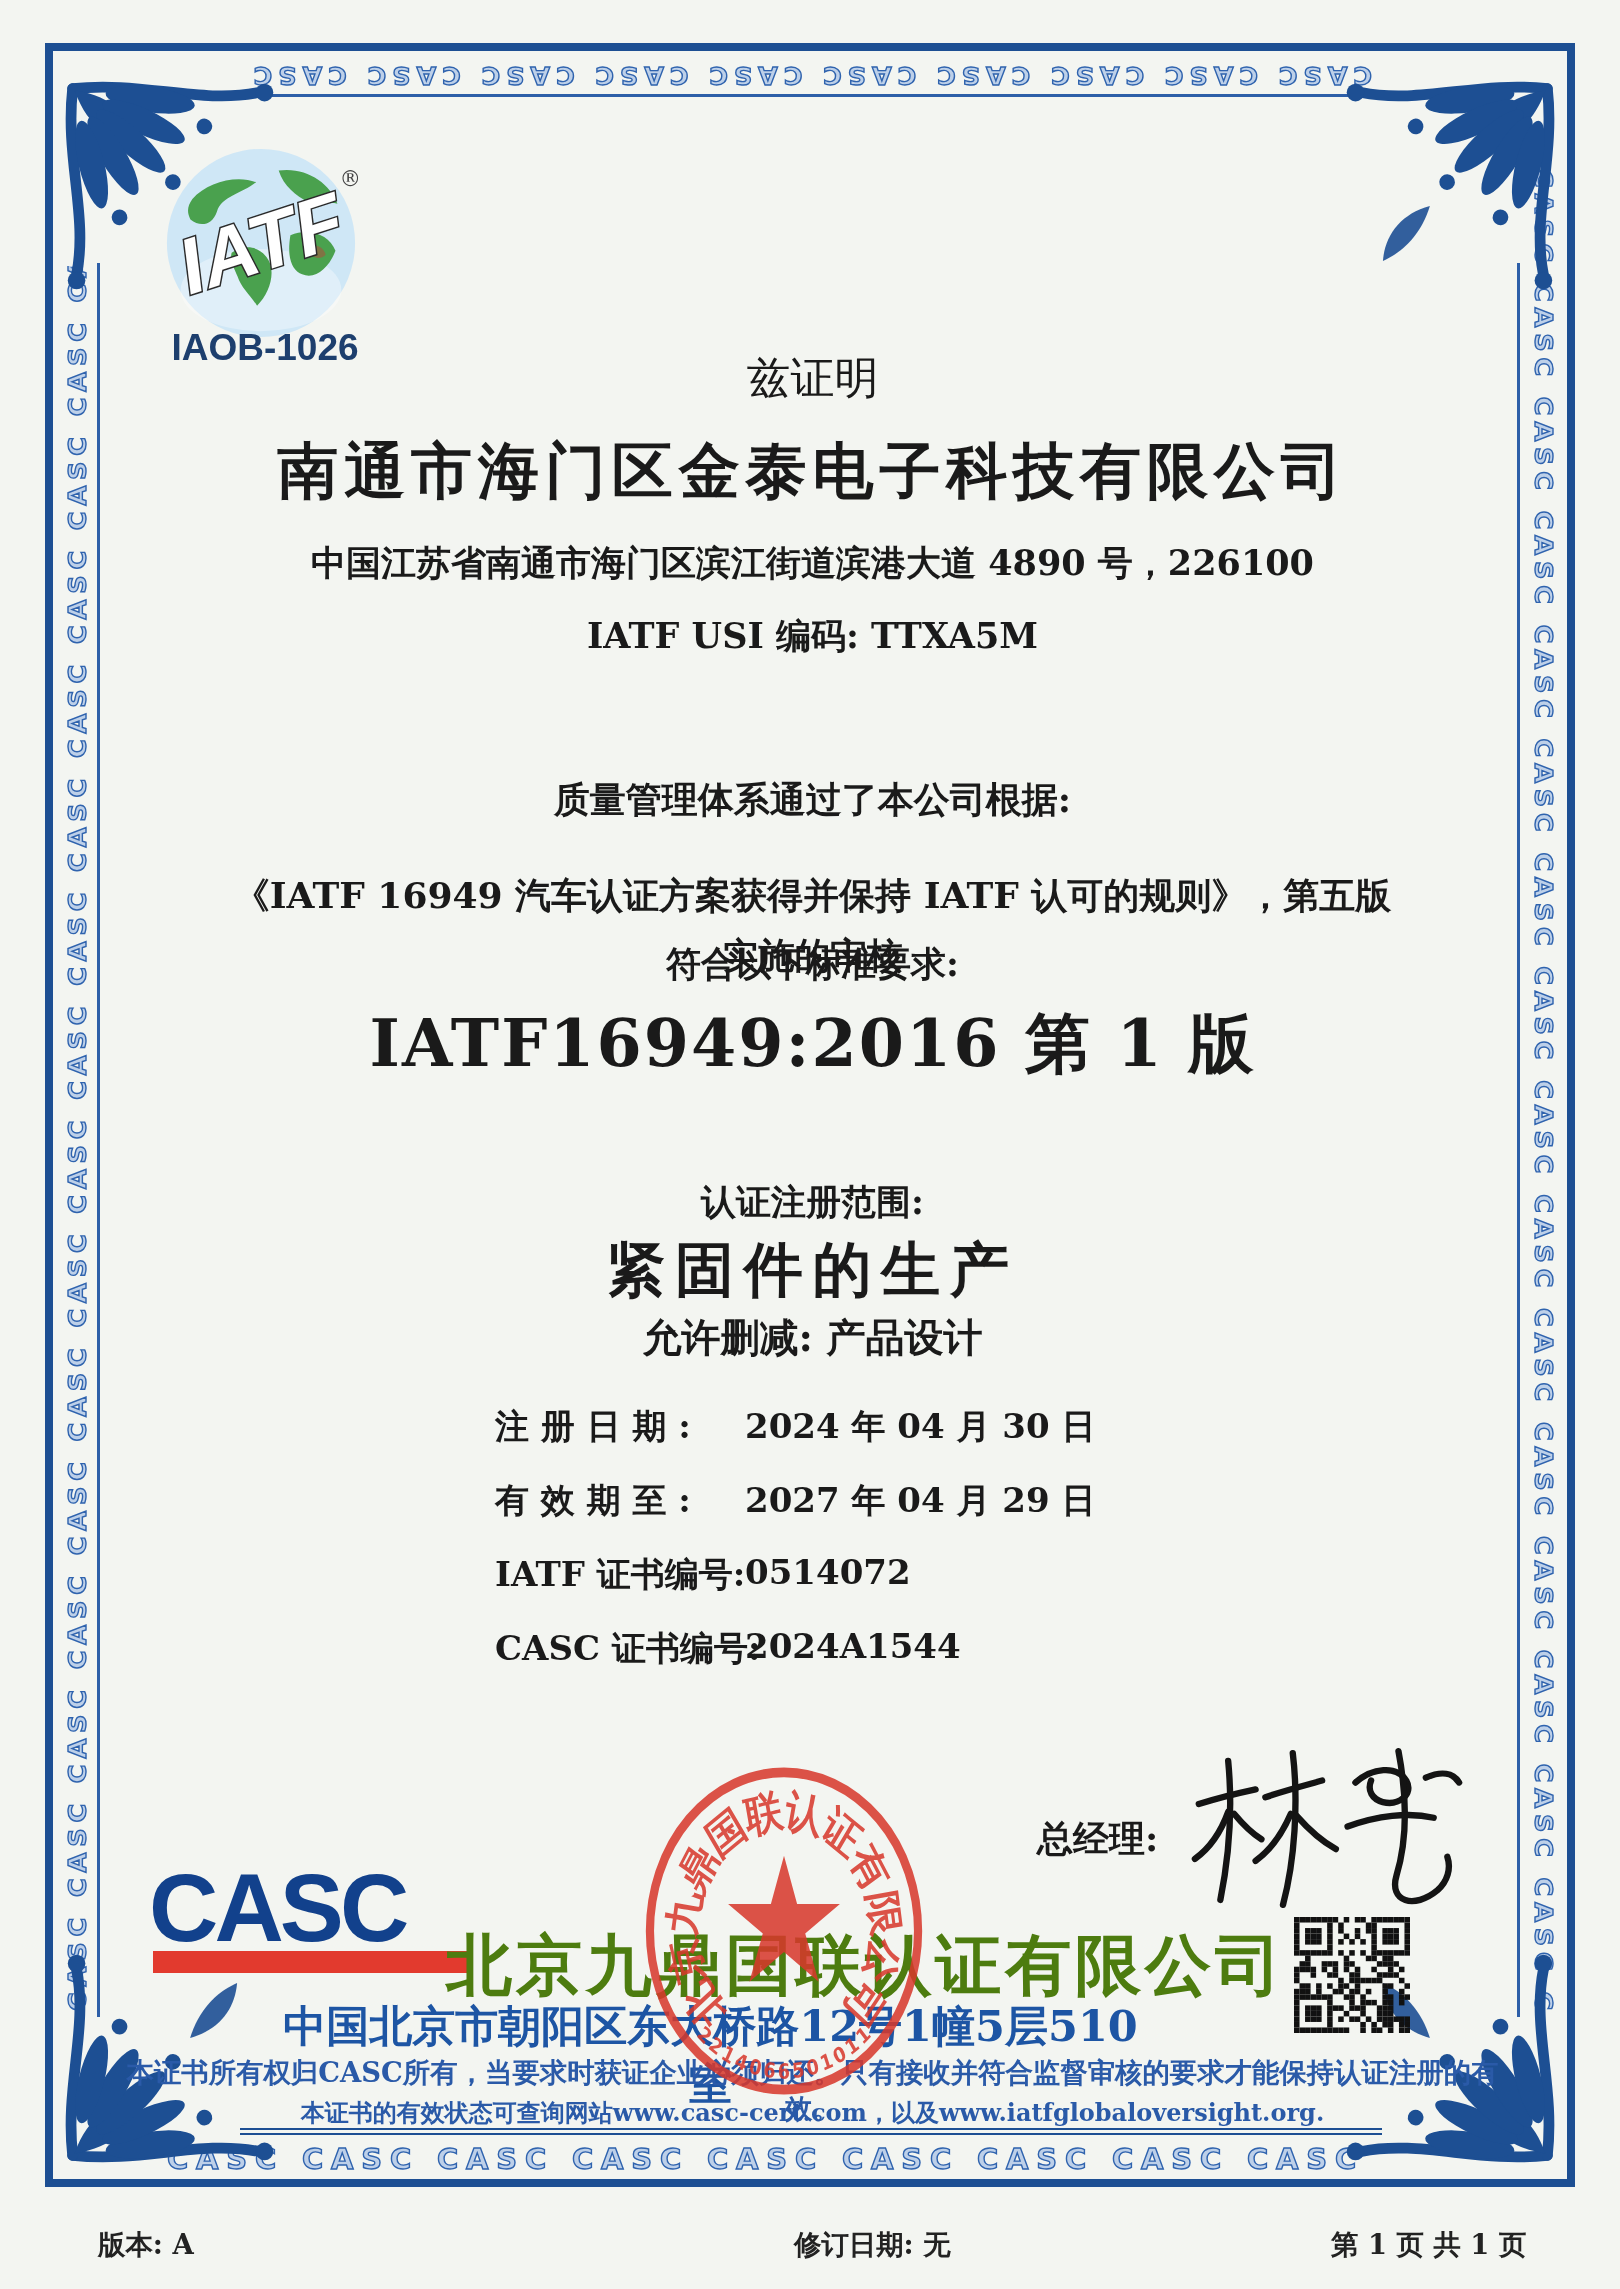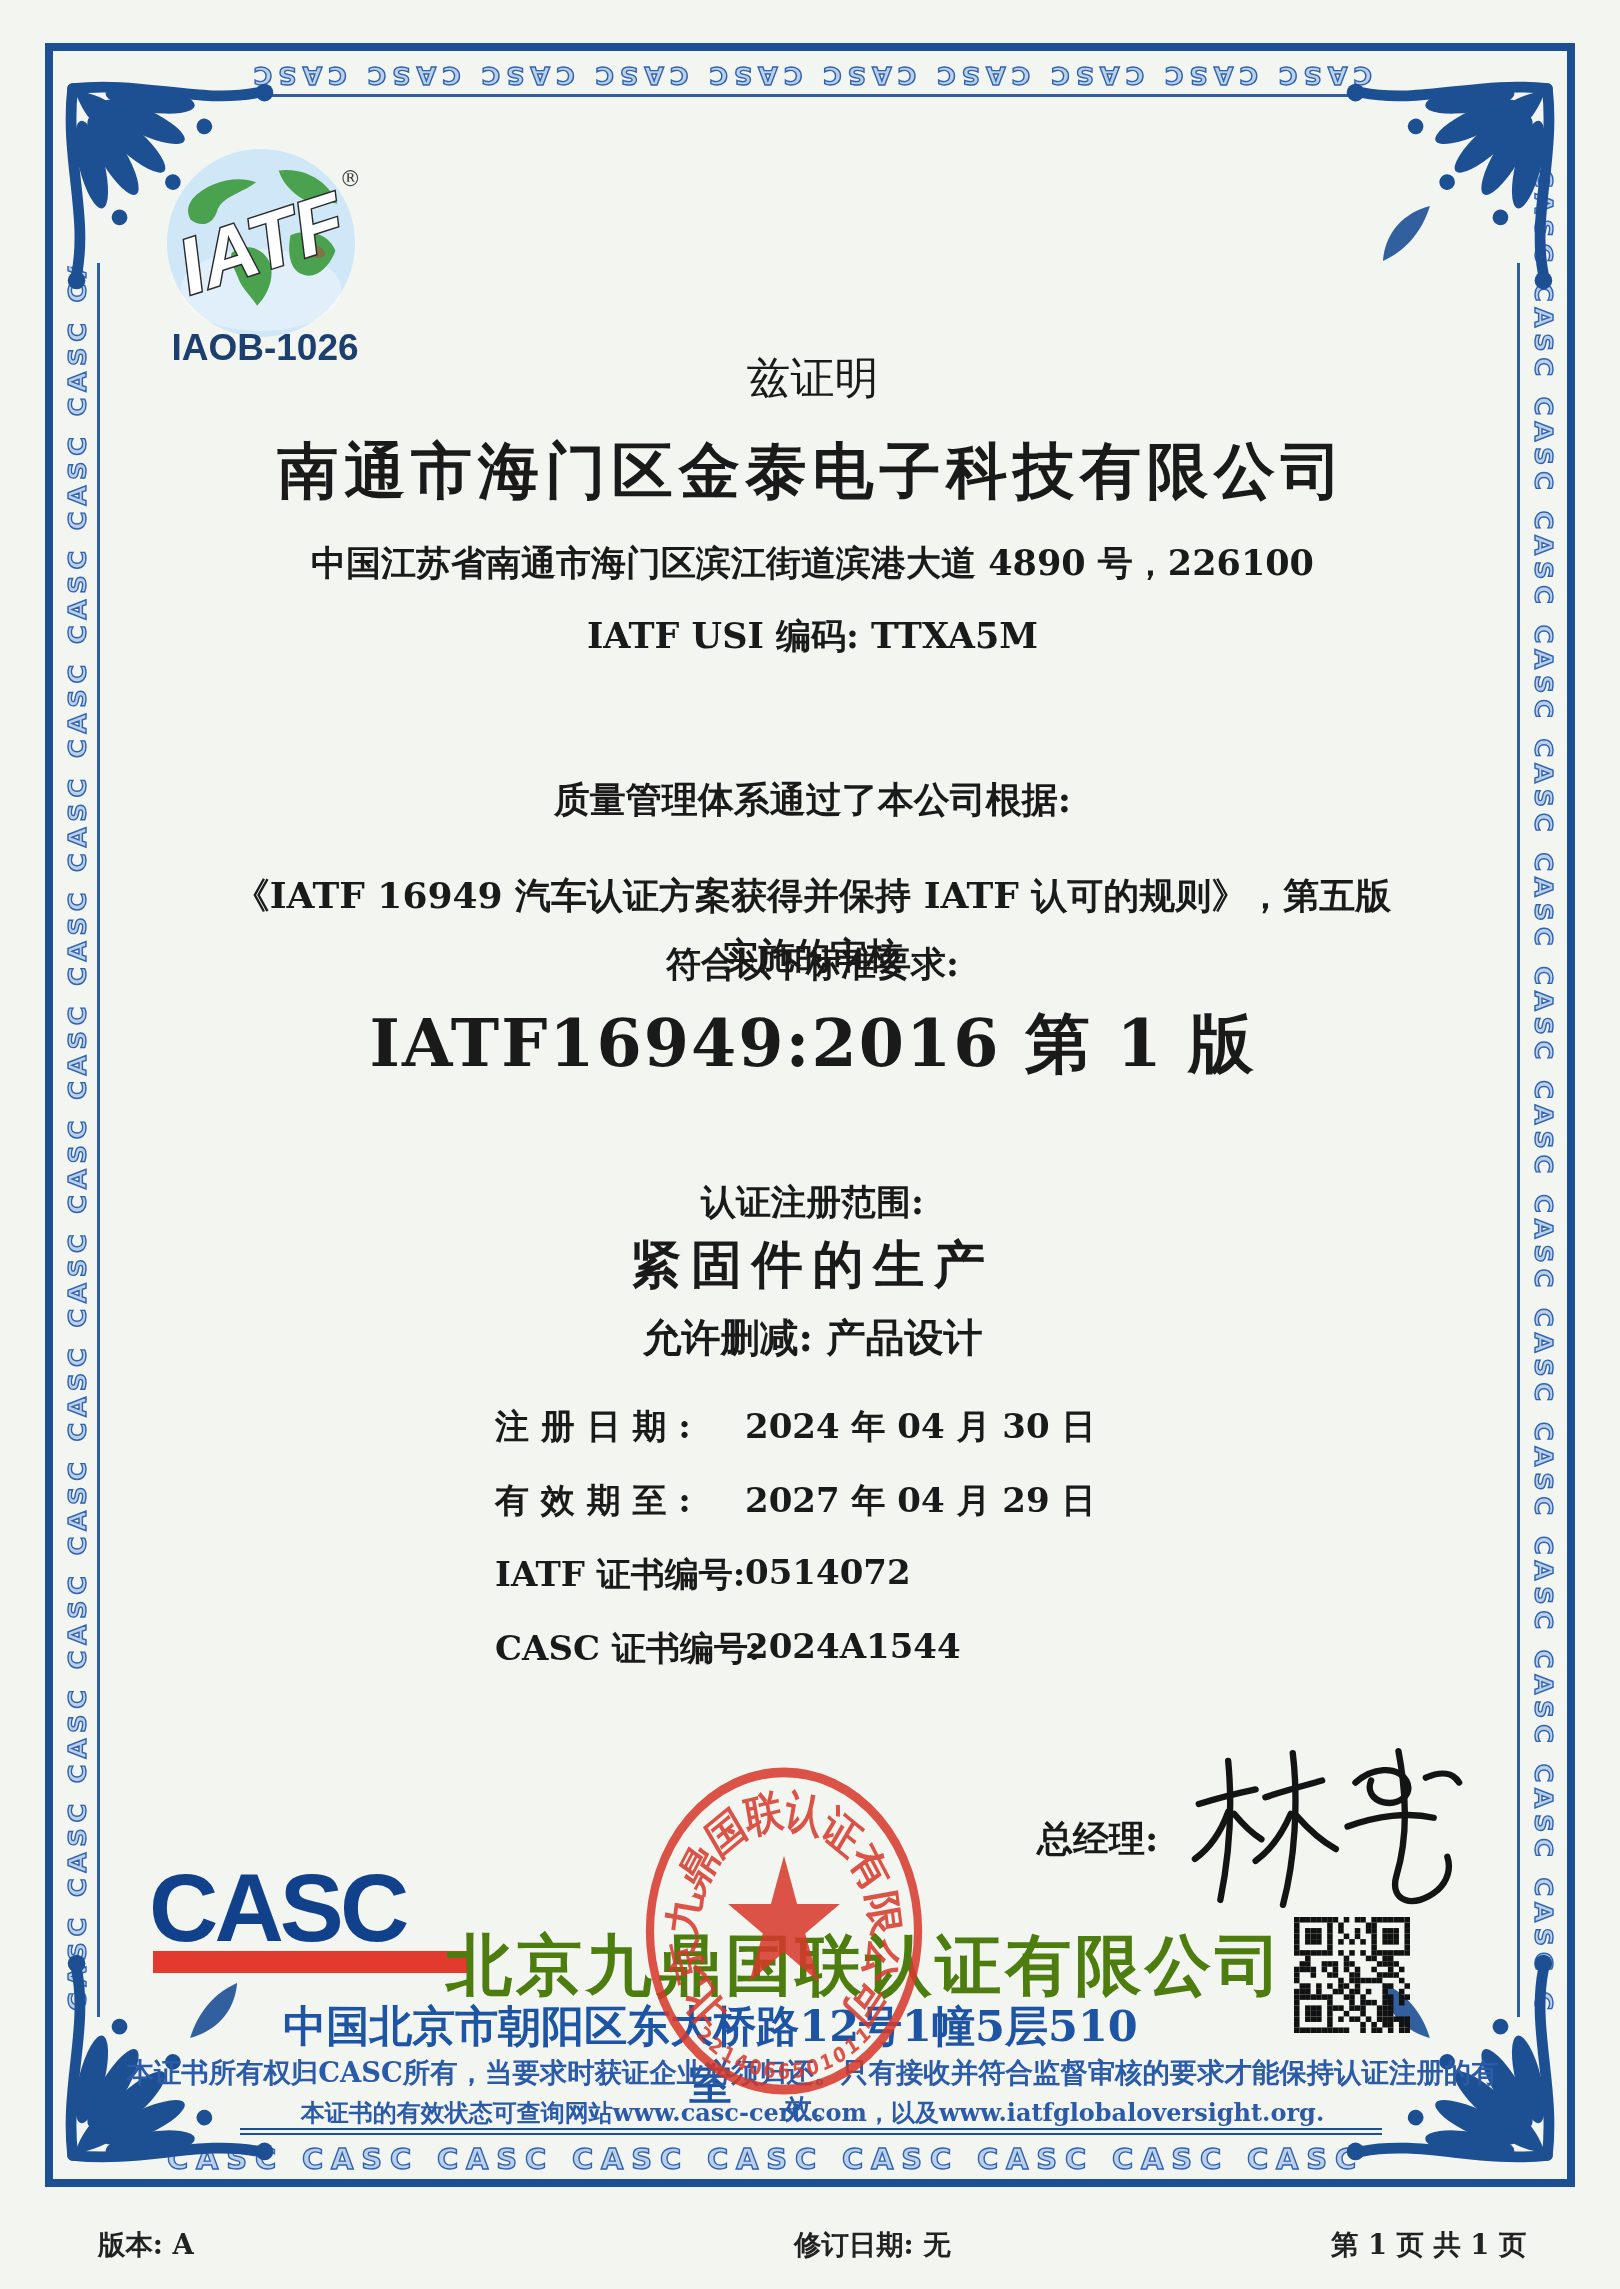--- a/index.html
+++ b/index.html
@@ -34,21 +34,21 @@
   .certify{top:349px;font-size:44px;font-weight:400;}
   .company-name{top:431px;font-size:61px;font-weight:700;letter-spacing:5.9px;}
   .company-address{top:540px;font-size:35px;font-weight:700;}
   .usi{top:613px;font-size:35px;font-weight:700;}
   .audit-intro{top:776px;font-size:36px;font-weight:700;}
   .rule1{top:872px;font-size:36px;font-weight:700;}
   .rule2{top:932px;font-size:36px;font-weight:700;}
   .meets{top:941px;font-size:35px;font-weight:700;}
   .standard{top:1000px;font-size:65px;font-weight:700;letter-spacing:2px;}
   .scope-label{top:1179px;font-size:35px;font-weight:700;}
-  .scope-value{top:1231px;font-size:51px;font-weight:700;letter-spacing:9.8px;}
+  .scope-value{top:1231px;font-size:59px;font-weight:700;letter-spacing:9.8px;}
   .scope-exclusion{top:1311px;font-size:39px;font-weight:700;}
   
   .details{position:absolute;left:495px;top:1404px;width:686px;}
   .drow{position:relative;height:74px;font-size:34px;font-weight:700;}
   .dlabel{position:absolute;left:0;}
   .dvalue{position:absolute;left:250px;}
   
   .globe{position:absolute;left:163px;top:145px;width:196px;height:196px;}
   .iaob{position:absolute;left:118px;top:327px;width:294px;text-align:center;
         font-family:"Liberation Sans","DejaVu Sans",sans-serif;font-size:37px;font-weight:600;color:#1d3f6e;}

